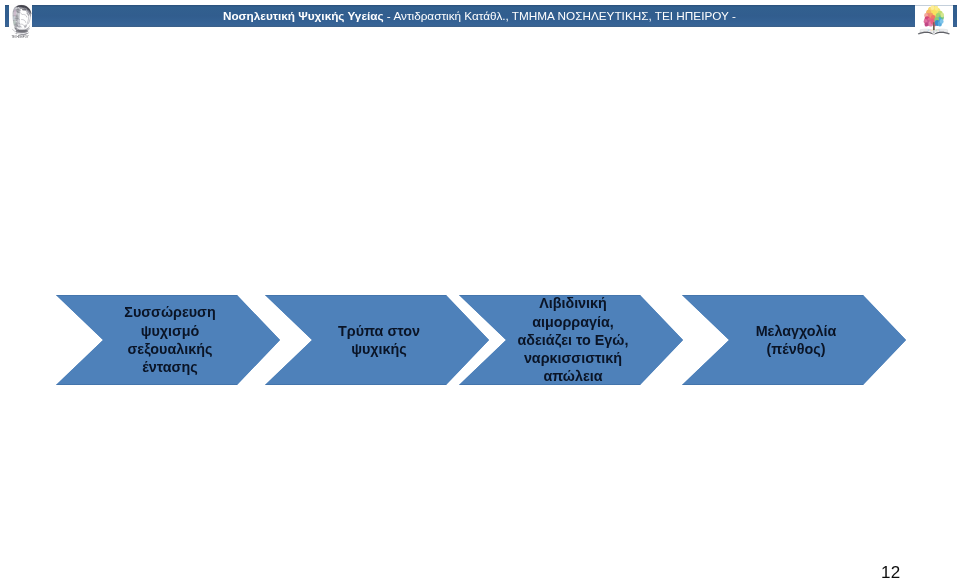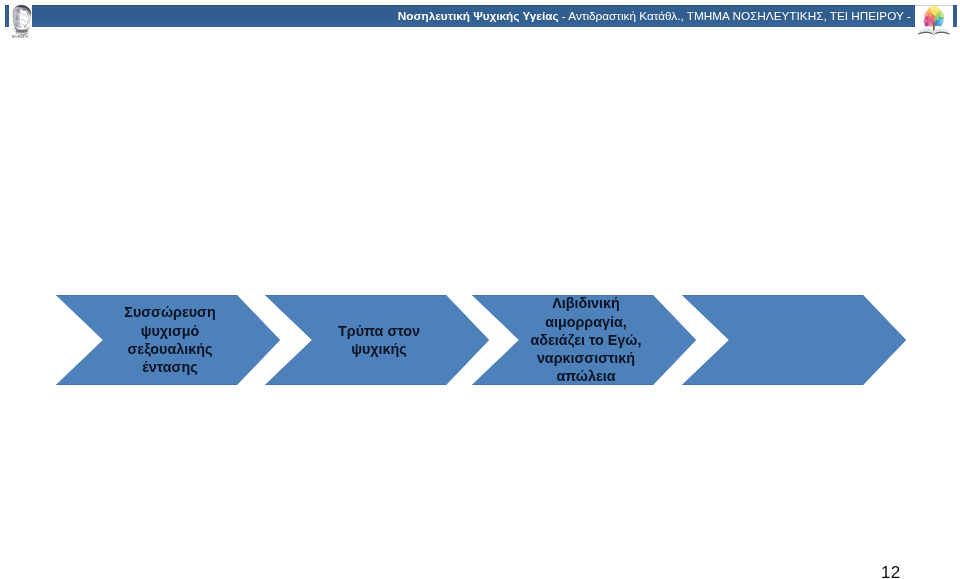--- a/index.html
+++ b/index.html
@@ -5,21 +5,21 @@
   html,body{margin:0;padding:0;}
   body{width:960px;height:579px;overflow:hidden;background:#ffffff;
        font-family:"Liberation Sans", sans-serif;}
   .slide{position:relative;width:960px;height:579px;background:#fff;}
 
   
   .hdr-bar{position:absolute;left:5px;top:5px;width:952px;height:22px;
            background:#315c8d;
            background-image:linear-gradient(to bottom,#2a4f79 0,#32608f 2px,#315d8e 11px,#376497 20px,#3d5f86 22px);}
   .hdr-text{position:absolute;left:48px;top:5px;width:866px;height:22px;
-            display:flex;align-items:center;justify-content:flex-end;
+            display:flex;align-items:center;justify-content:center;
             color:#ffffff;font-size:11.76px;line-height:1;white-space:nowrap;}
   .hdr-text b{font-weight:bold;}
   .logo-left{position:absolute;left:9px;top:4px;width:23px;height:37px;}
   .logo-right{position:absolute;left:915px;top:3px;width:38px;height:38px;}
 
   
   .flow{position:absolute;left:0;top:0;width:960px;height:579px;}
   .chev{position:absolute;top:295px;width:224px;height:90px;
         display:flex;align-items:center;justify-content:center;}
   .chev .shape{position:absolute;inset:0;background:#4e81ba;
@@ -182,23 +182,24 @@
 
   <div class="flow">
     <div class="chev" style="left:56px">
       <div class="shape"></div>
       <div class="lbl">Συσσώρευση ψυχισμό σεξουαλικής έντασης</div>
     </div>
     <div class="chev" style="left:265px">
       <div class="shape"></div>
       <div class="lbl">Τρύπα στον ψυχικής</div>
     </div>
-    <div class="chev" style="left:472px">
+    <div class="chev" style="left:459px">
       <div class="shape"></div>
       <div class="lbl">Λιβιδινική αιμορραγία, αδειάζει το Εγώ, ναρκισσιστική απώλεια</div>
     </div>
     <div class="chev" style="left:682px">
       <div class="shape"></div>
+      <div class="lbl">Μελαγχολία (πένθος)</div>
     </div>
   </div>
 
   <div class="pagenum">12</div>
 </div>
 
 </body></html>

